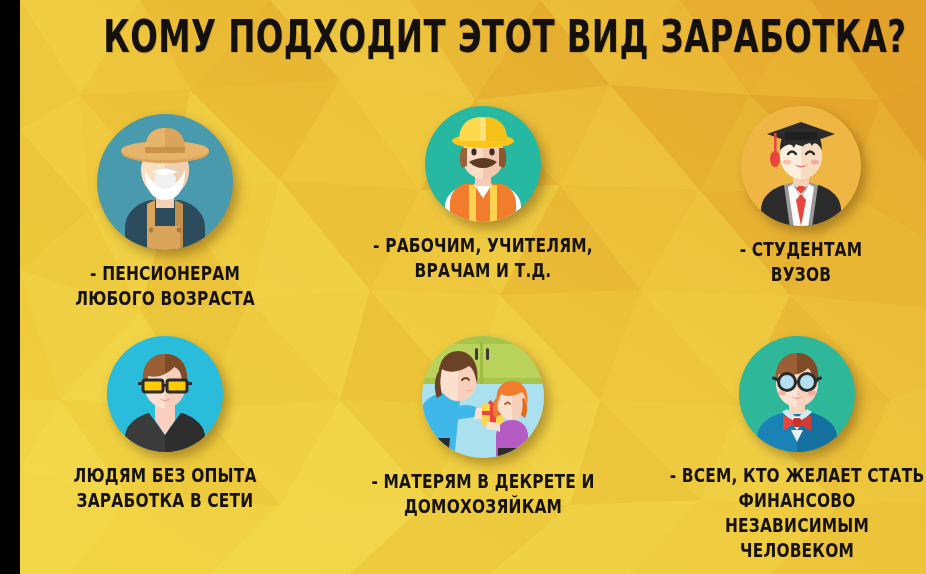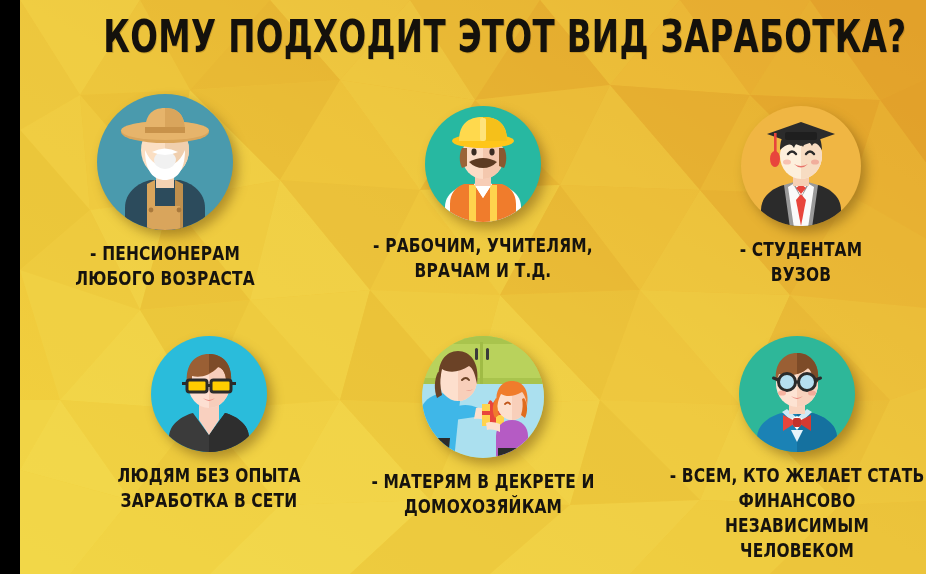--- a/index.html
+++ b/index.html
@@ -62,24 +62,24 @@
     line-height: 25px;
     font-weight: 700;
     color: #16130e;
     letter-spacing: 0.2px;
     transform: scaleX(0.88);
     transform-origin: 50% 0;
     white-space: pre-line;
   }
 
   
-  .cell-1 { left: 0px;   top: 92px; width: 290px; }
+  .cell-1 { left: 0px;   top: 112px; width: 290px; }
   .cell-2 { left: 310px; top: 104px; width: 306px; }
   .cell-3 { left: 636px; top: 104px; width: 290px; }
-  .cell-4 { left: 0px;   top: 334px; width: 290px; padding-left: 44px; }
+  .cell-4 { left: 0px;   top: 334px; width: 290px; }
   .cell-5 { left: 310px; top: 334px; width: 306px; }
   .cell-6 { left: 628px; top: 334px; width: 298px; }
 </style>
 </head>
 <body>
 
 <div id="poster">
 
   <svg id="bg-poly" viewBox="0 0 926 574" preserveAspectRatio="none" aria-hidden="true">
     <defs>

